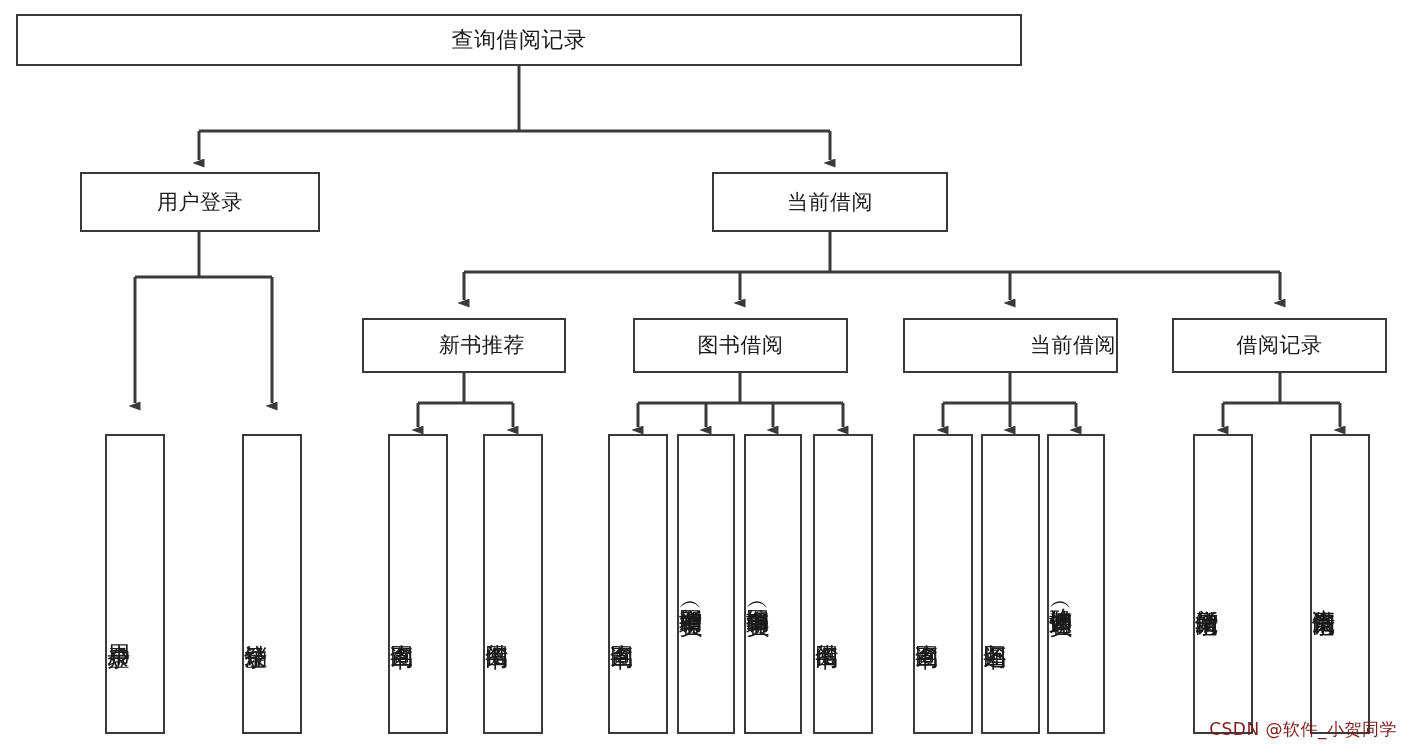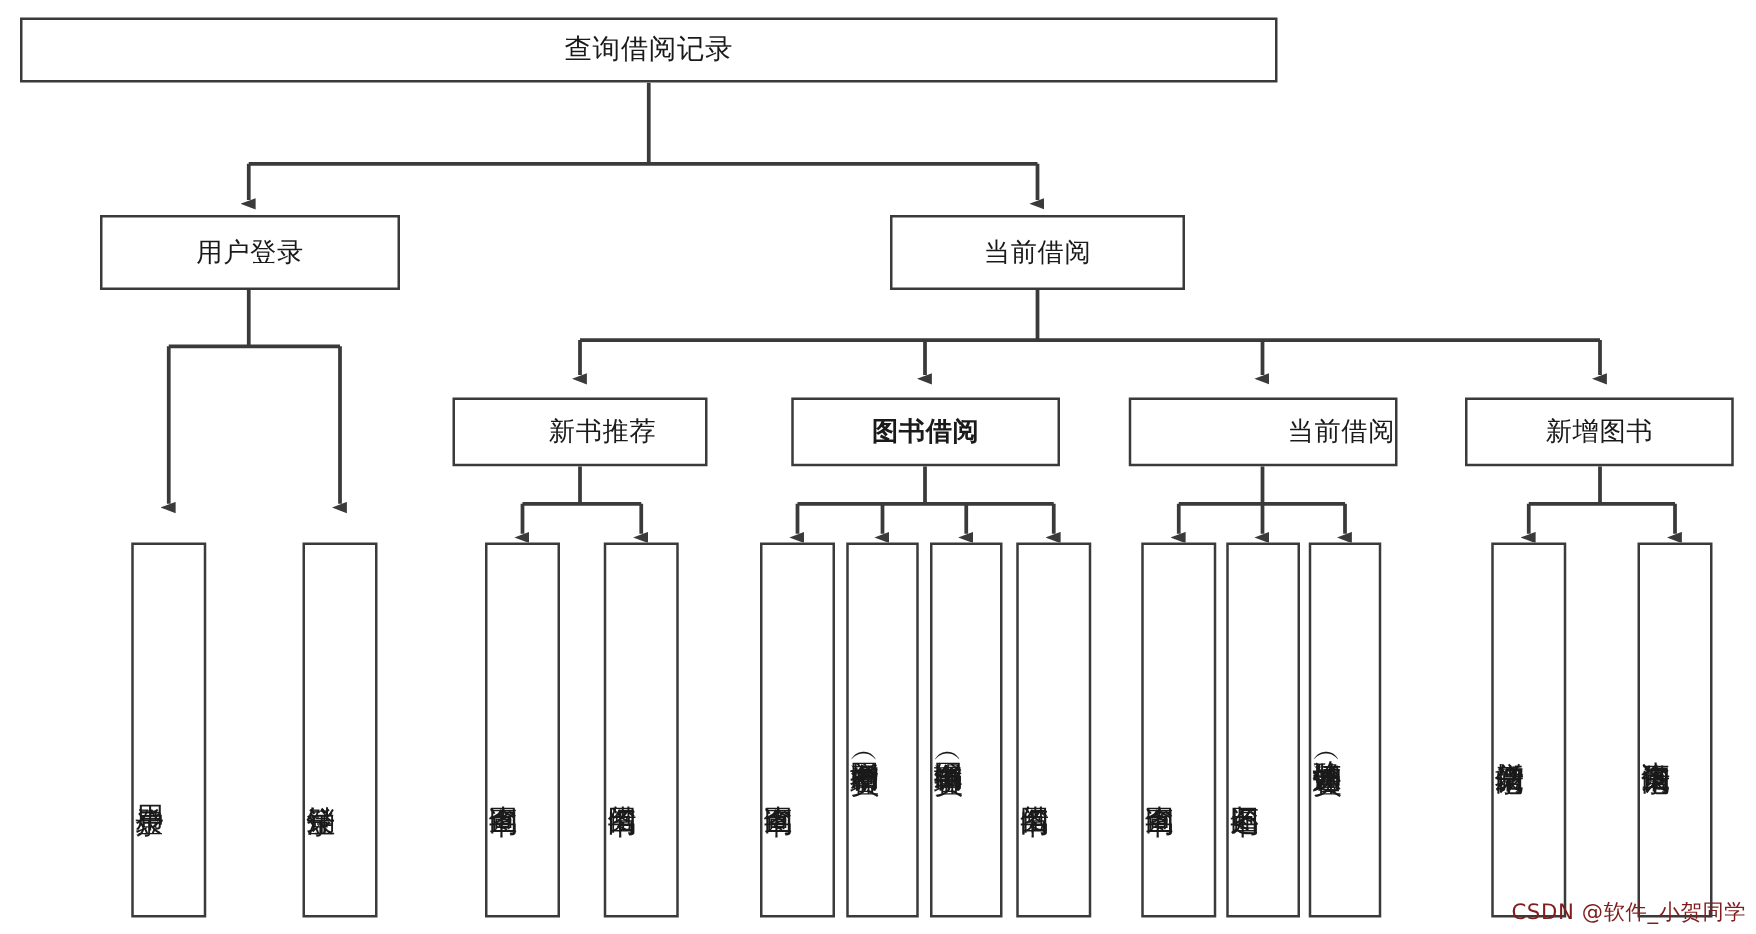--- a/index.html
+++ b/index.html
@@ -142,28 +142,28 @@
   <div class="node horizontal" style="left:80px; top:172px; width:240px; height:60px;">
     <span class="node-label">用户登录</span>
   </div>
   <div class="node horizontal" style="left:712px; top:172px; width:236px; height:60px;">
     <span class="node-label">当前借阅</span>
   </div>
 
   <div class="node horizontal" style="left:362px; top:318px; width:204px; height:55px;padding-left:36px;">
     <span class="node-label">新书推荐</span>
   </div>
-  <div class="node horizontal" style="left:633px; top:318px; width:215px; height:55px;font-weight:bold;">
+  <div class="node horizontal" style="left:633px; top:318px; width:215px; height:55px;">
     <span class="node-label">图书借阅</span>
   </div>
   <div class="node horizontal" style="left:903px; top:318px; width:215px; height:55px;justify-content:flex-end;">
     <span class="node-label">当前借阅</span>
   </div>
   <div class="node horizontal" style="left:1172px; top:318px; width:215px; height:55px;">
-    <span class="node-label">新增图书</span>
+    <span class="node-label">借阅记录</span>
   </div>
 
   <div class="node vertical mid" style="left:105px; top:434px; width:60px; height:300px;">
     <span class="node-label">用户登录</span>
   </div>
   <div class="node vertical mid" style="left:242px; top:434px; width:60px; height:300px;">
     <span class="node-label">注销登录</span>
   </div>
 
   <div class="node vertical mid" style="left:388px; top:434px; width:60px; height:300px;">

